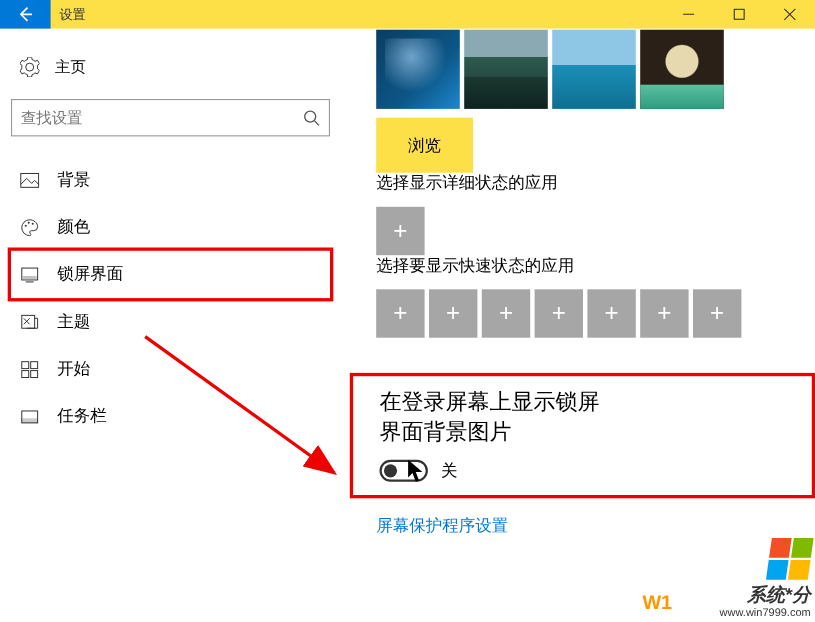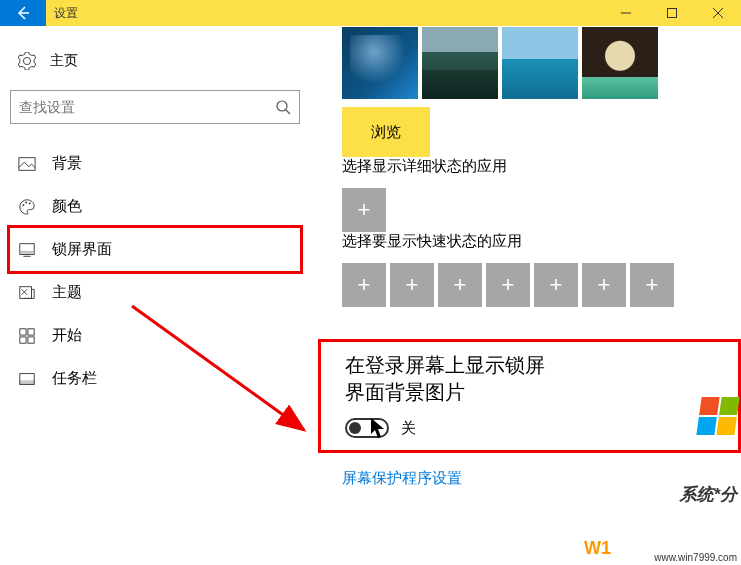--- a/index.html
+++ b/index.html
@@ -53,21 +53,21 @@
     .toggle::after { content: ""; position: absolute; left: 2px; top: 2px; width: 12px; height: 12px; background: #333; border-radius: 50%; }
     .toggle-state { font-size: 15px; }
     
     .link-item { color: #0078d7; font-size: 15px; margin-top: 16px; }
     .link-item + .link-item { margin-top: 20px; }
     
     .cursor-img { position: absolute; pointer-events: none; }
     
     .arrow-line { position: absolute; pointer-events: none; }
     
-    .watermark { position: absolute; right: 4px; bottom: 2px; display: flex; flex-direction: column; align-items: flex-end; gap: 46px; }
+    .watermark { position: absolute; right: 4px; bottom: 2px; display: flex; flex-direction: column; align-items: flex-end; }
     .watermark-logo { display: grid; grid-template-columns: 18px 18px; grid-template-rows: 18px 18px; gap: 2px; transform: skewX(-8deg); margin-bottom: 2px; }
     .watermark-logo span:nth-child(1){ background:#f25022; }
     .watermark-logo span:nth-child(2){ background:#7fba00; }
     .watermark-logo span:nth-child(3){ background:#00a4ef; }
     .watermark-logo span:nth-child(4){ background:#ffb900; }
     .watermark-txt1 { font-size: 17px; font-weight: bold; font-style: italic; color: #333; }
     .watermark-txt2 { font-size: 10px; color: #333; }
     .watermark-w1 { position: absolute; bottom: 6px; left: 584px; color: #ff9800; font-size: 18px; font-weight: bold; }
   </style>
 </head>

